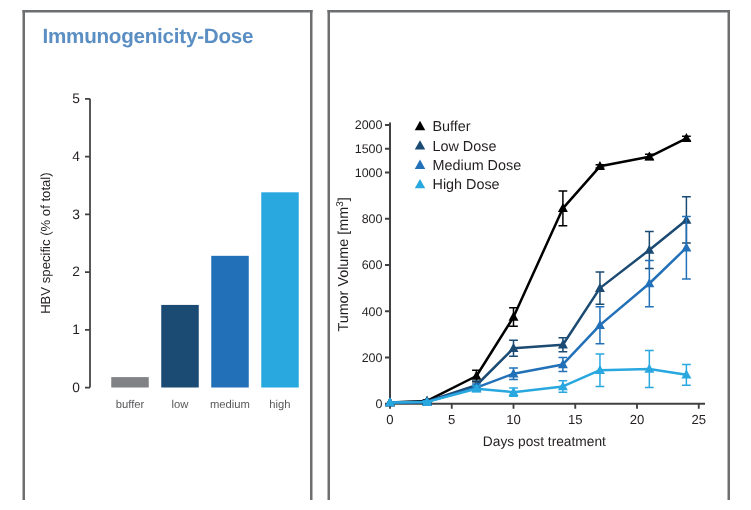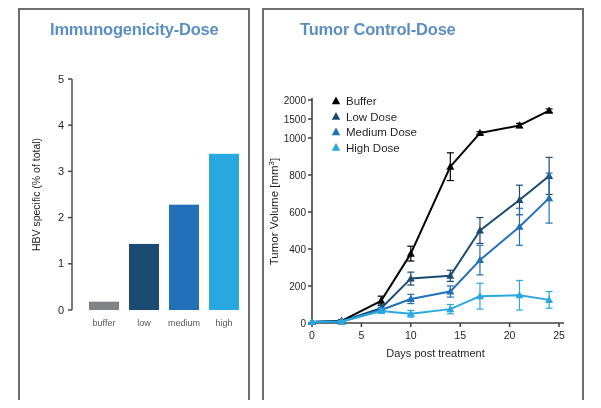--- a/index.html
+++ b/index.html
@@ -46,21 +46,20 @@
     border-right: 2px solid #6d6e70;
   }
   .panel-title {
     position: absolute;
     top: 10px;
     font-size: 16.5px;
     font-weight: bold;
     color: #5b8fc4;
     letter-spacing: -0.2px;
     white-space: nowrap;
-    margin-left: 16px;
   }
   #title-left  { left: 14px; }
   #title-right { left: 20px; }
 
   .plot { position: absolute; }
 </style>
 </head>
 <body>
 
 <div id="figure">
@@ -87,21 +86,20 @@
         <rect x="109" y="181.93400000000003" width="30" height="66.06599999999999" fill="#1b4a72"></rect>
         <text x="124" y="264" text-anchor="middle" font-size="9" font-family="&quot;Liberation Sans&quot;, sans-serif" fill="#58595b">low</text>
         <rect x="149" y="142.66400000000002" width="30" height="105.33599999999998" fill="#2170b8"></rect>
         <text x="164" y="264" text-anchor="middle" font-size="9" font-family="&quot;Liberation Sans&quot;, sans-serif" fill="#58595b">medium</text>
         <rect x="189" y="91.84400000000002" width="30" height="156.15599999999998" fill="#29a8e0"></rect>
         <text x="204" y="264" text-anchor="middle" font-size="9" font-family="&quot;Liberation Sans&quot;, sans-serif" fill="#58595b">high</text>
       </svg>
   </div>
 
   <div class="panel" id="panel-right">
-    <div class="panel-title" id="title-right">Tumor Control-Dose</div>
     <svg class="plot" id="line-plot" width="322" height="330" style="left:0; top:50px;">
         <line x1="48" y1="38" x2="48" y2="263" stroke="#414042" stroke-width="1.6"></line>
         <line x1="48" y1="263" x2="300" y2="263" stroke="#414042" stroke-width="1.6"></line>
         <line x1="44" y1="263" x2="48" y2="263" stroke="#414042" stroke-width="1.5"></line>
         <text x="42" y="266.5" text-anchor="end" font-size="10" font-family="&quot;Liberation Sans&quot;, sans-serif" fill="#231f20">0</text>
         <line x1="44" y1="226" x2="48" y2="226" stroke="#414042" stroke-width="1.5"></line>
         <text x="42" y="229.5" text-anchor="end" font-size="10" font-family="&quot;Liberation Sans&quot;, sans-serif" fill="#231f20">200</text>
         <line x1="44" y1="189" x2="48" y2="189" stroke="#414042" stroke-width="1.5"></line>
         <text x="42" y="192.5" text-anchor="end" font-size="10" font-family="&quot;Liberation Sans&quot;, sans-serif" fill="#231f20">400</text>
         <line x1="44" y1="152" x2="48" y2="152" stroke="#414042" stroke-width="1.5"></line>

